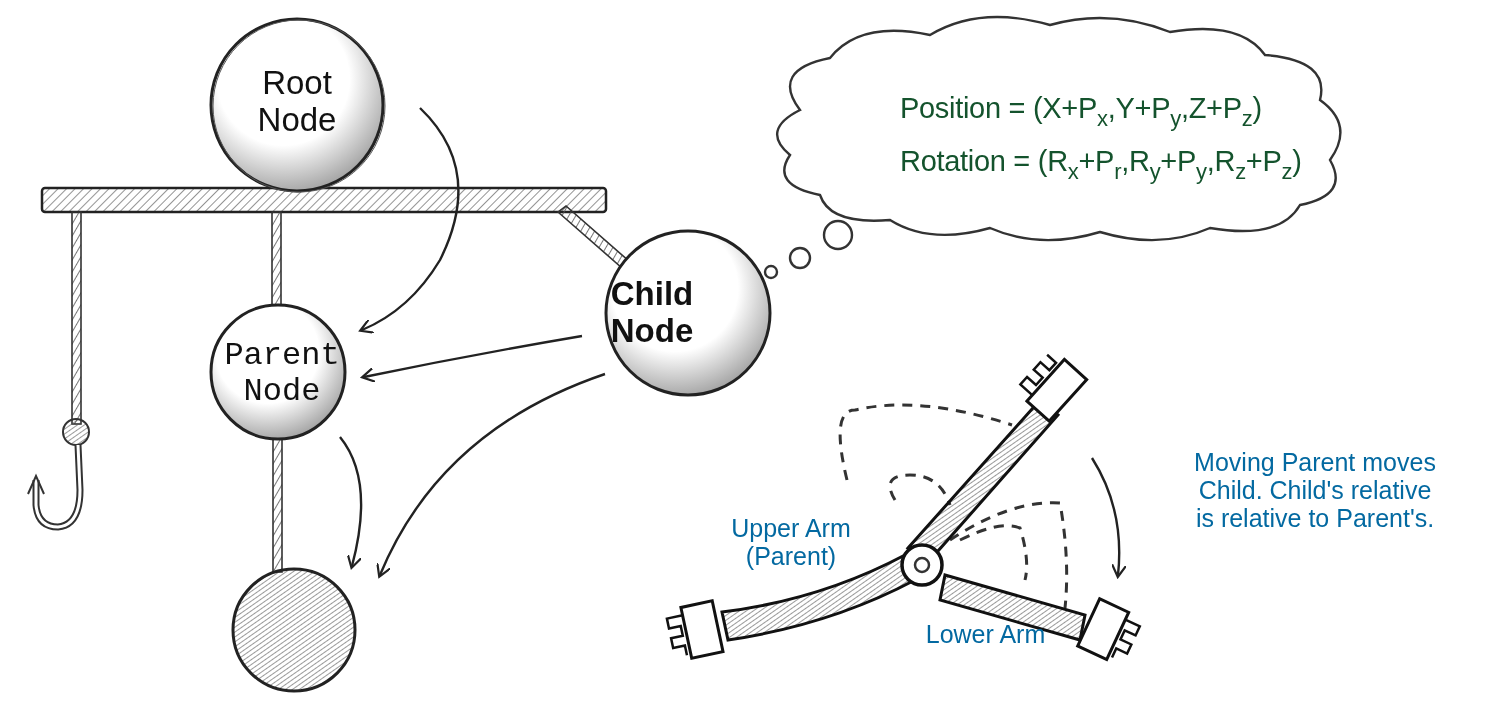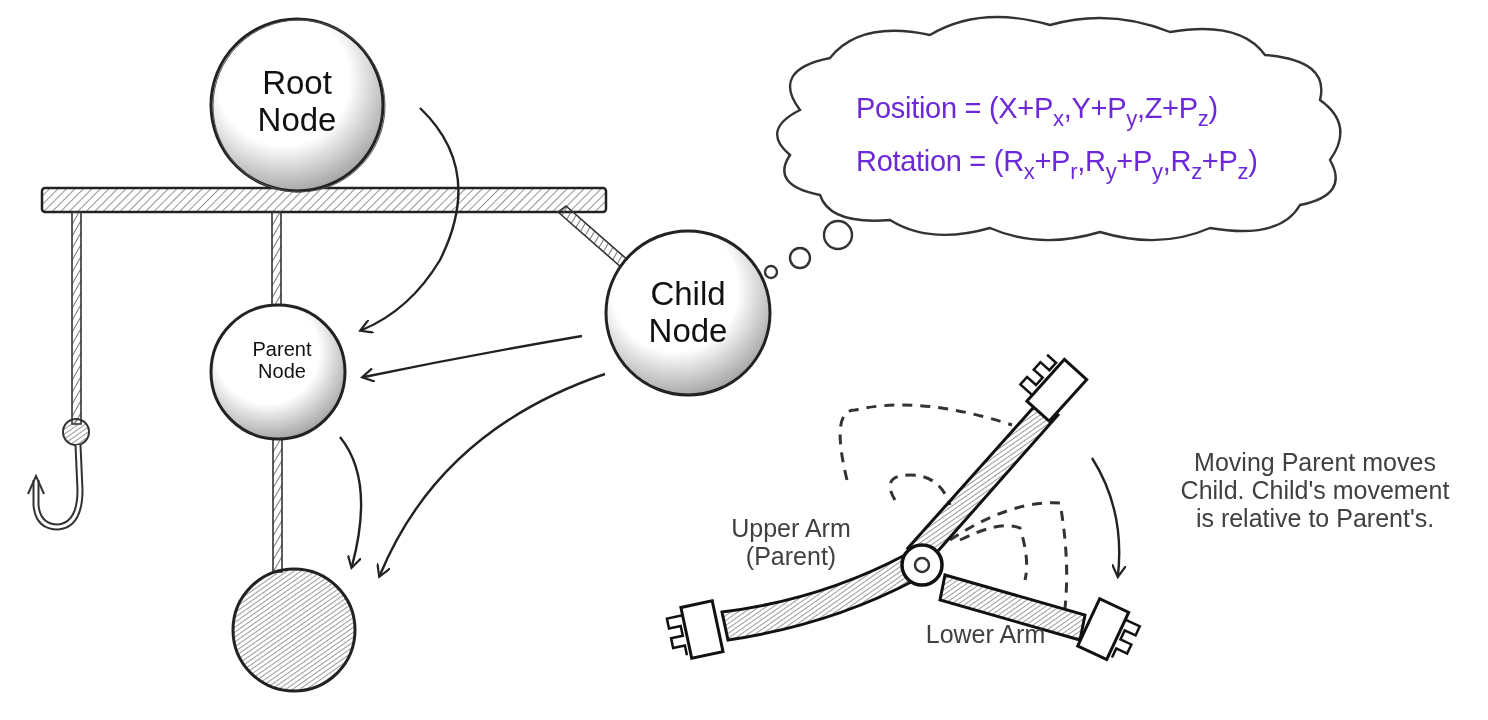--- a/index.html
+++ b/index.html
@@ -1,22 +1,22 @@
 <!DOCTYPE html>
 <html><head>
 <meta charset="utf-8">
 <style>
   html, body { margin: 0; padding: 0; background: #ffffff; }
   body { width: 1488px; height: 720px; position: relative; overflow: hidden; font-family: "Liberation Sans", sans-serif; }
   #scene { position: absolute; left: 0; top: 0; width: 1488px; height: 720px; }
   .lbl { position: absolute; color: #111; text-align: center; line-height: 1.12; white-space: nowrap; }
   .node-label { font-size: 33px; }
-  .node-label.small { font-size: 20px; }
-  .note { font-size: 25px; color: #404040; }
-  .formula { position: absolute; font-size: 29px; color: #6d28d9; white-space: nowrap; letter-spacing: -0.3px; }
+  .node-label.small { font-size: 32px; font-family: Liberation Mono, monospace; }
+  .note { font-size: 25px; color: #0369a1; }
+  .formula { position: absolute; font-size: 29px; color: #14532d; white-space: nowrap; letter-spacing: -0.3px; margin-left: 44px; }
   .formula sub { font-size: 22px; vertical-align: -8px; line-height: 0; }
 </style>
 </head>
 <body>
 
 <svg id="scene" viewBox="0 0 1488 720">
   <defs>
     <pattern id="hatch" patternUnits="userSpaceOnUse" width="6" height="6" patternTransform="rotate(45)">
       <line x1="0" y1="0" x2="0" y2="6" stroke="#666" stroke-width="1.4"></line>
     </pattern>
@@ -126,21 +126,21 @@
 <div class="lbl node-label" style="left:247px; top:65px; width:100px;">
   <div>Root</div>
   <div>Node</div>
 </div>
 
 <div class="lbl node-label small" style="left:222px; top:338px; width:120px;">
   <div>Parent</div>
   <div>Node</div>
 </div>
 
-<div class="lbl node-label" style="left:628px; top:276px; width:120px;">
+<div class="lbl node-label" style="left:592px; top:276px; width:120px;font-weight:bold;">
   <div>Child</div>
   <div>Node</div>
 </div>
 
 <div class="formula" style="left:856px; top:92px;">
   <span>Position = (</span><span>X+P</span><sub>x</sub><span>,</span><span>Y+P</span><sub>y</sub><span>,</span><span>Z+P</span><sub>z</sub><span>)</span>
 </div>
 
 <div class="formula" style="left:856px; top:145px;">
   <span>Rotation = (</span><span>R</span><sub>x</sub><span>+P</span><sub>r</sub><span>,</span><span>R</span><sub>y</sub><span>+P</span><sub>y</sub><span>,</span><span>R</span><sub>z</sub><span>+P</span><sub>z</sub><span>)</span>
@@ -150,15 +150,15 @@
   <div>Upper Arm</div>
   <div>(Parent)</div>
 </div>
 
 <div class="lbl note" style="left:898px; top:620px; width:175px;">
   <div>Lower Arm</div>
 </div>
 
 <div class="lbl note" style="left:1155px; top:448px; width:320px;">
   <div>Moving Parent moves</div>
-  <div>Child. Child's movement</div>
+  <div>Child. Child's relative</div>
   <div>is relative to Parent's.</div>
 </div>
 
 </body></html>

